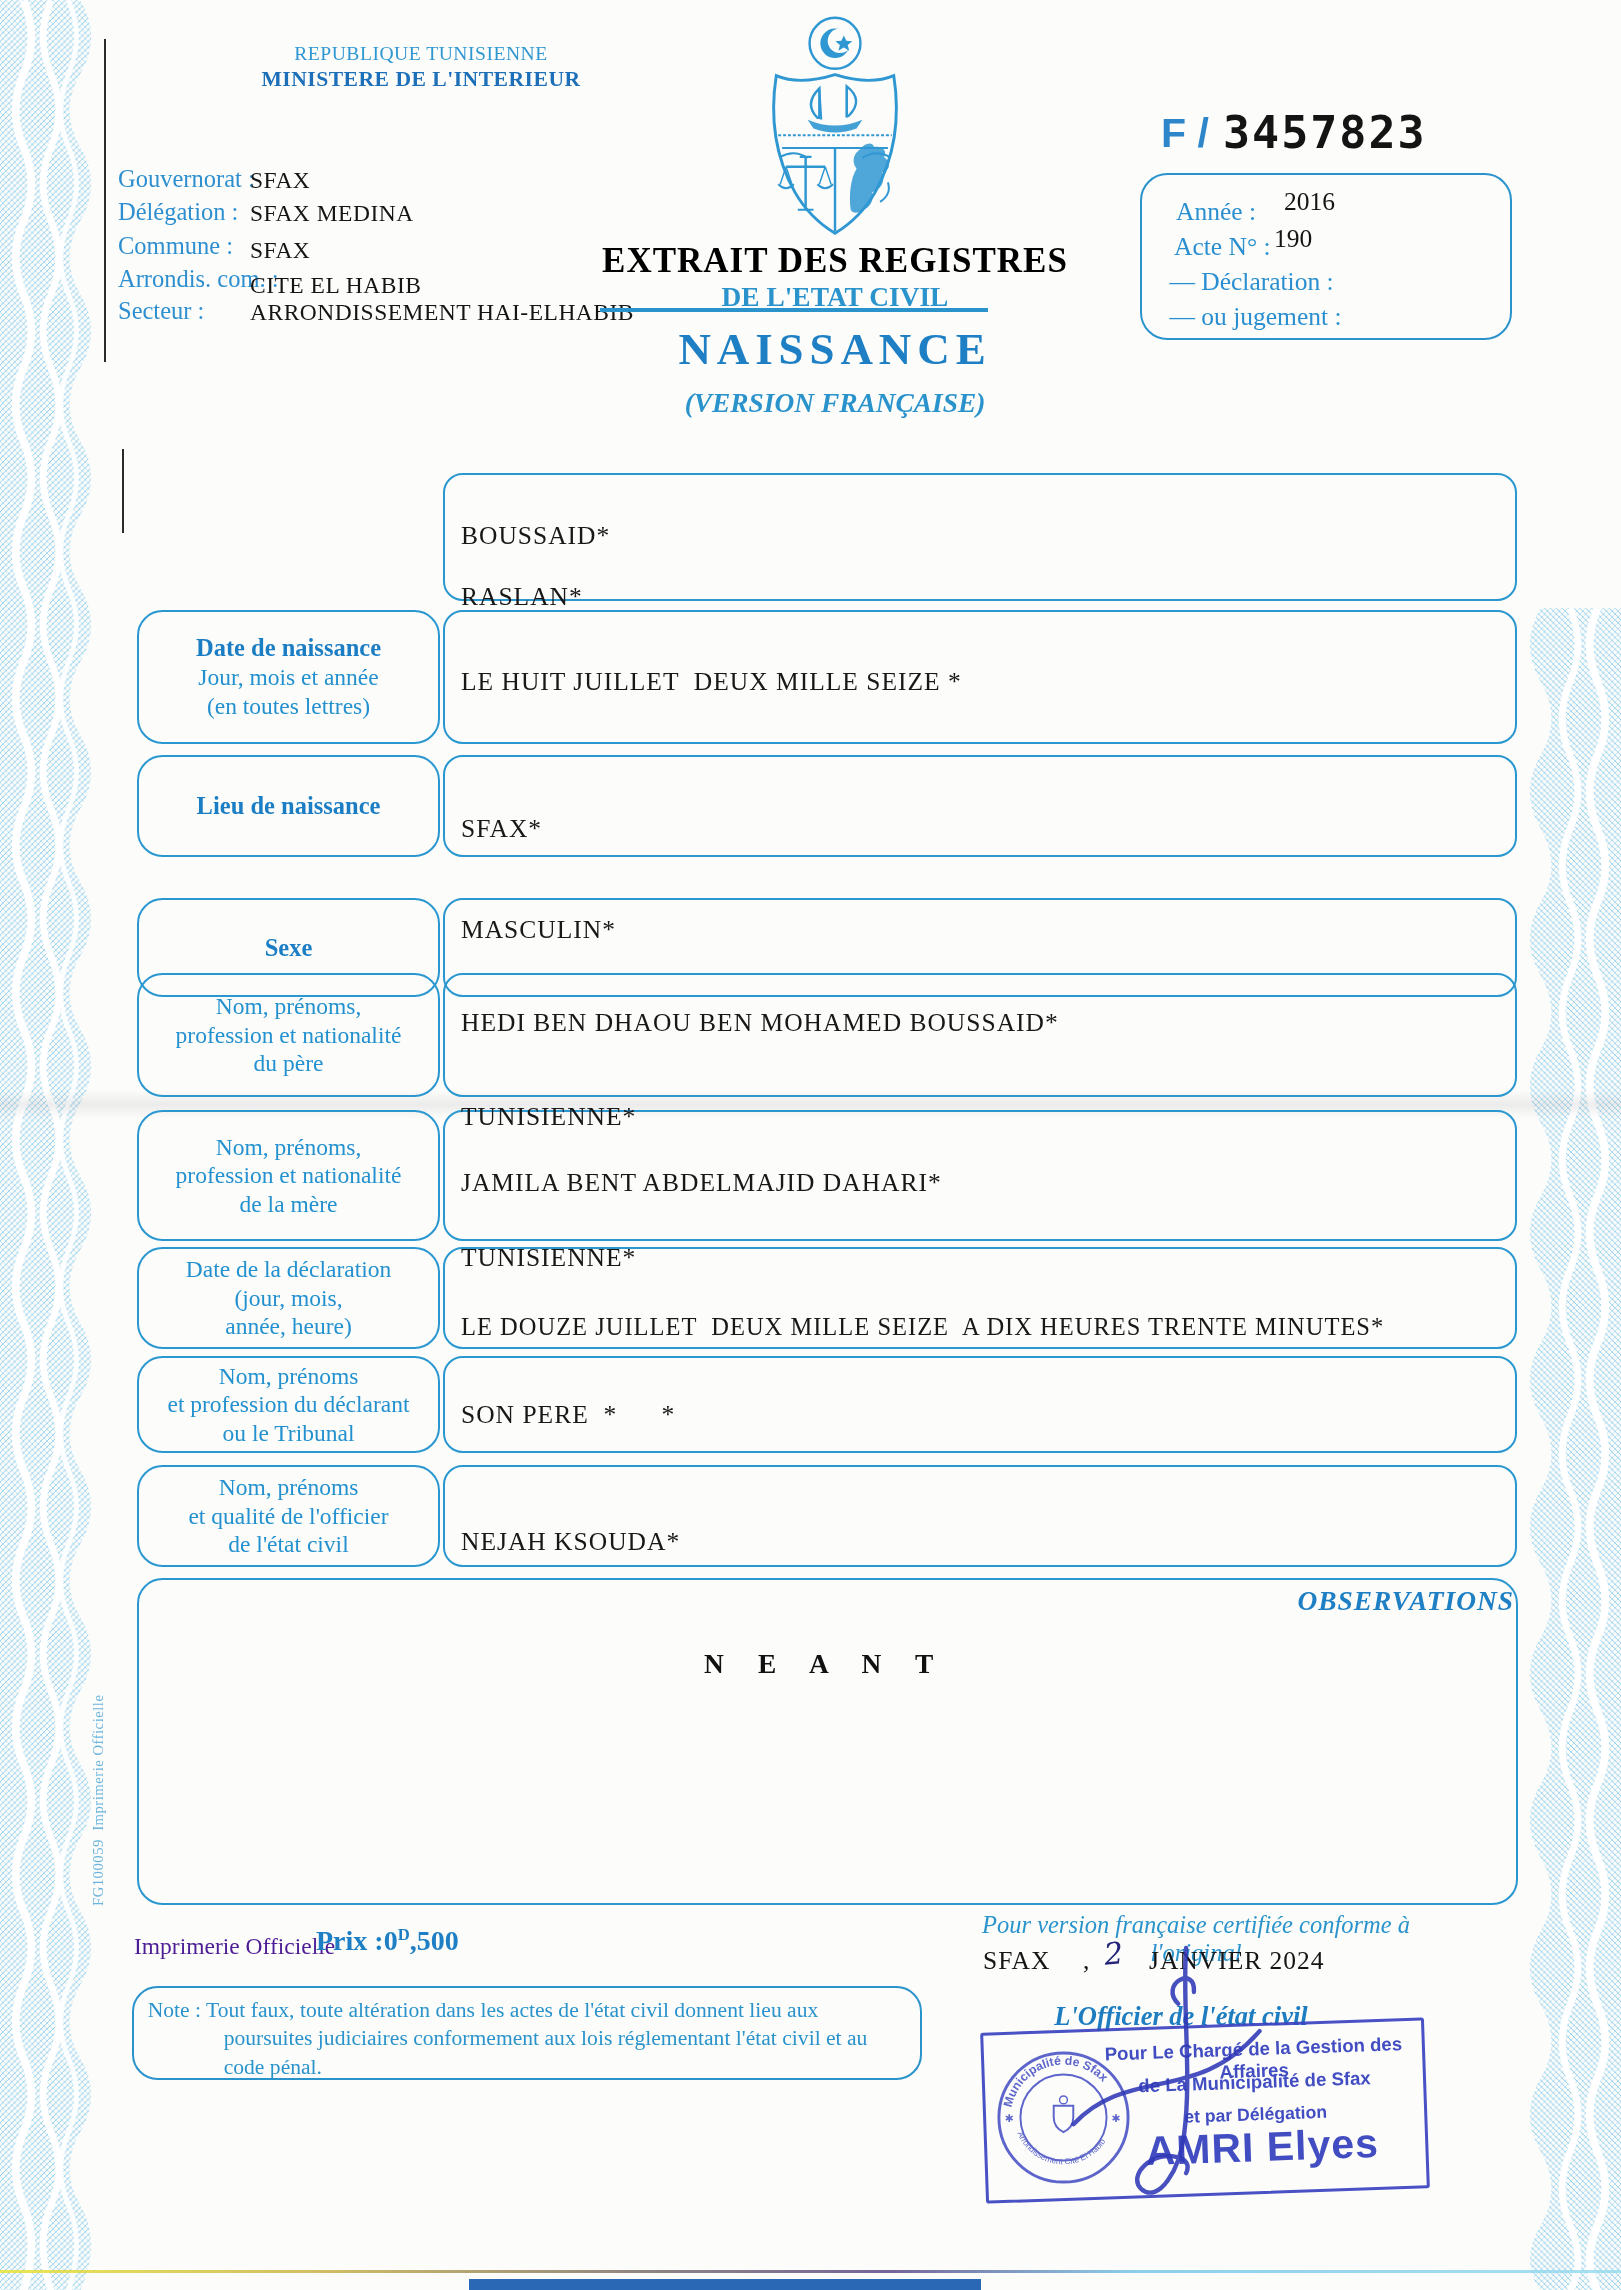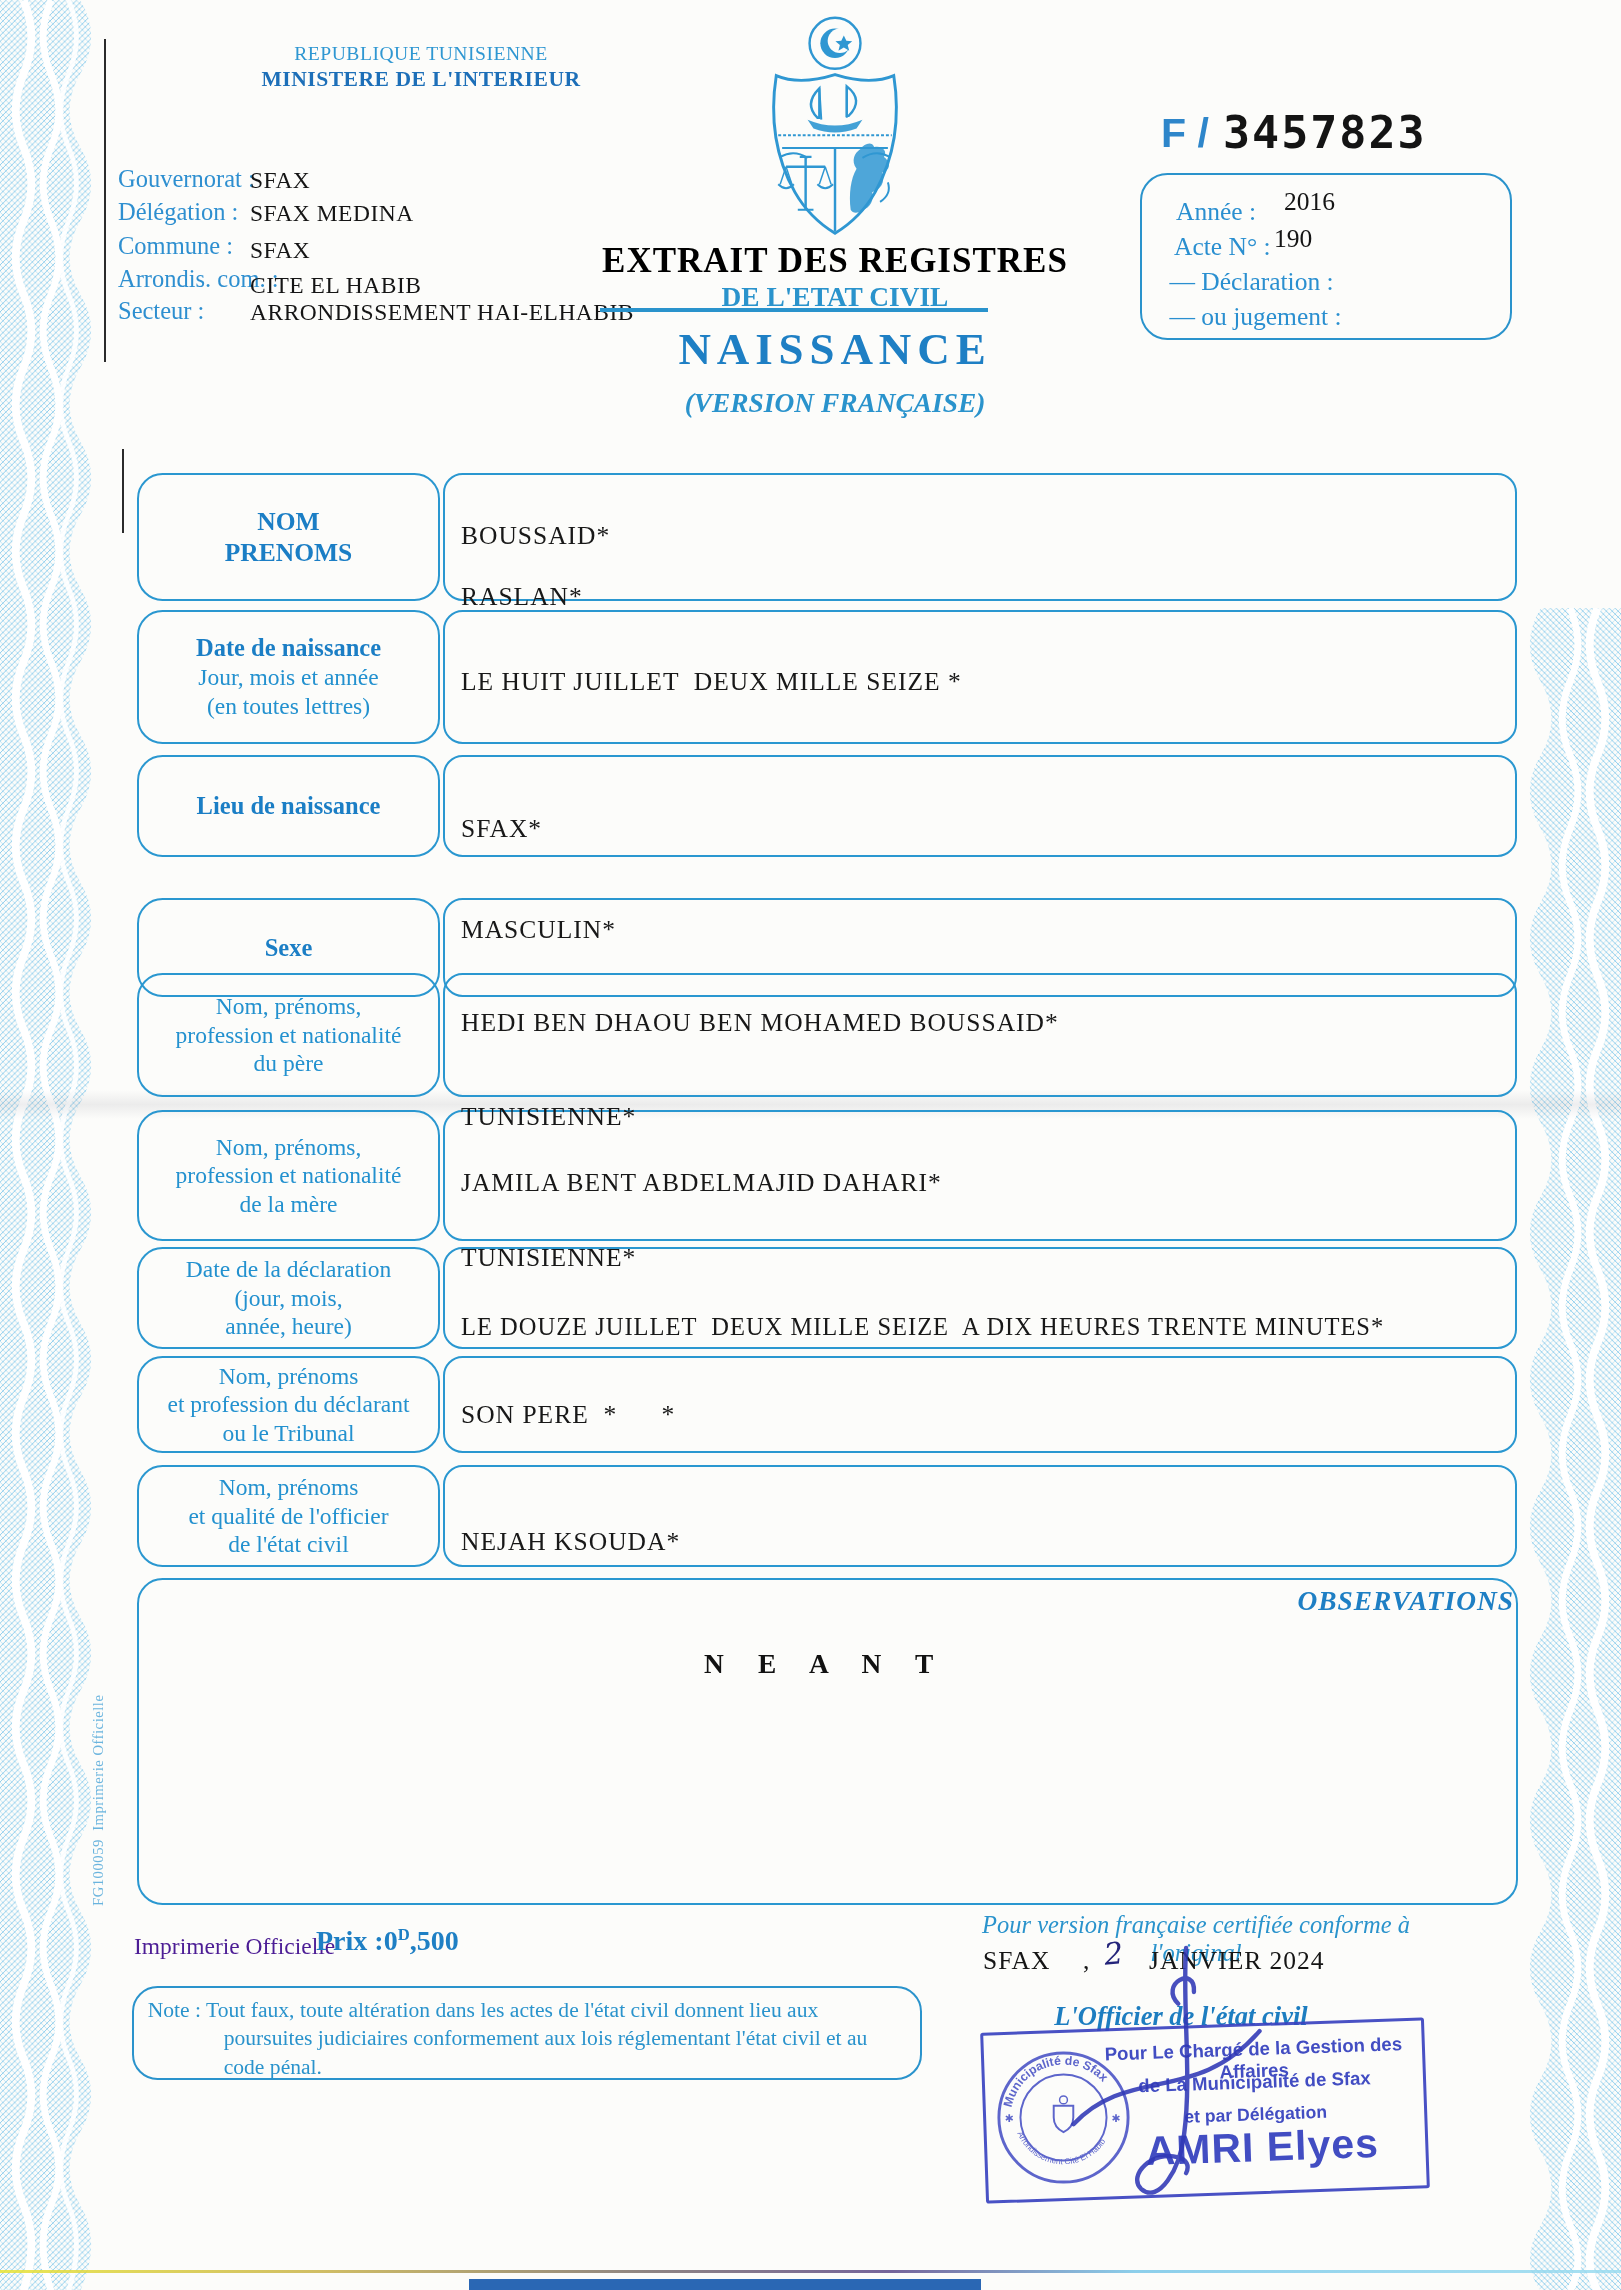--- a/index.html
+++ b/index.html
@@ -164,24 +164,20 @@
   <span class="abs serial-n">3457823</span>
   <div class="abs refbox">
     <span class="abs ref-lbl ra">Année :</span>
     <span class="abs ref-val rav">2016</span>
     <span class="abs ref-lbl rb">Acte N° :</span>
     <span class="abs ref-val rbv">190</span>
     <span class="abs ref-lbl rc">— Déclaration :</span>
     <span class="abs ref-lbl rd">— ou jugement :</span>
   </div>
 
-  <div class="abs lblbox r0">
-    <span class="lbl-b">NOM</span>
-    <span class="lbl-b">PRENOMS</span>
-  </div>
   <div class="abs lblbox r1">
     <span class="lbl-b" style="font-size:24.5px">Date de naissance</span>
     <span class="lbl-m">Jour, mois et année</span>
     <span class="lbl-m">(en toutes lettres)</span>
   </div>
   <div class="abs lblbox r2">
     <span class="lbl-b" style="font-size:24.5px">Lieu de naissance</span>
   </div>
   <div class="abs lblbox r3">
     <span class="lbl-b" style="font-size:24.5px">Sexe</span>

